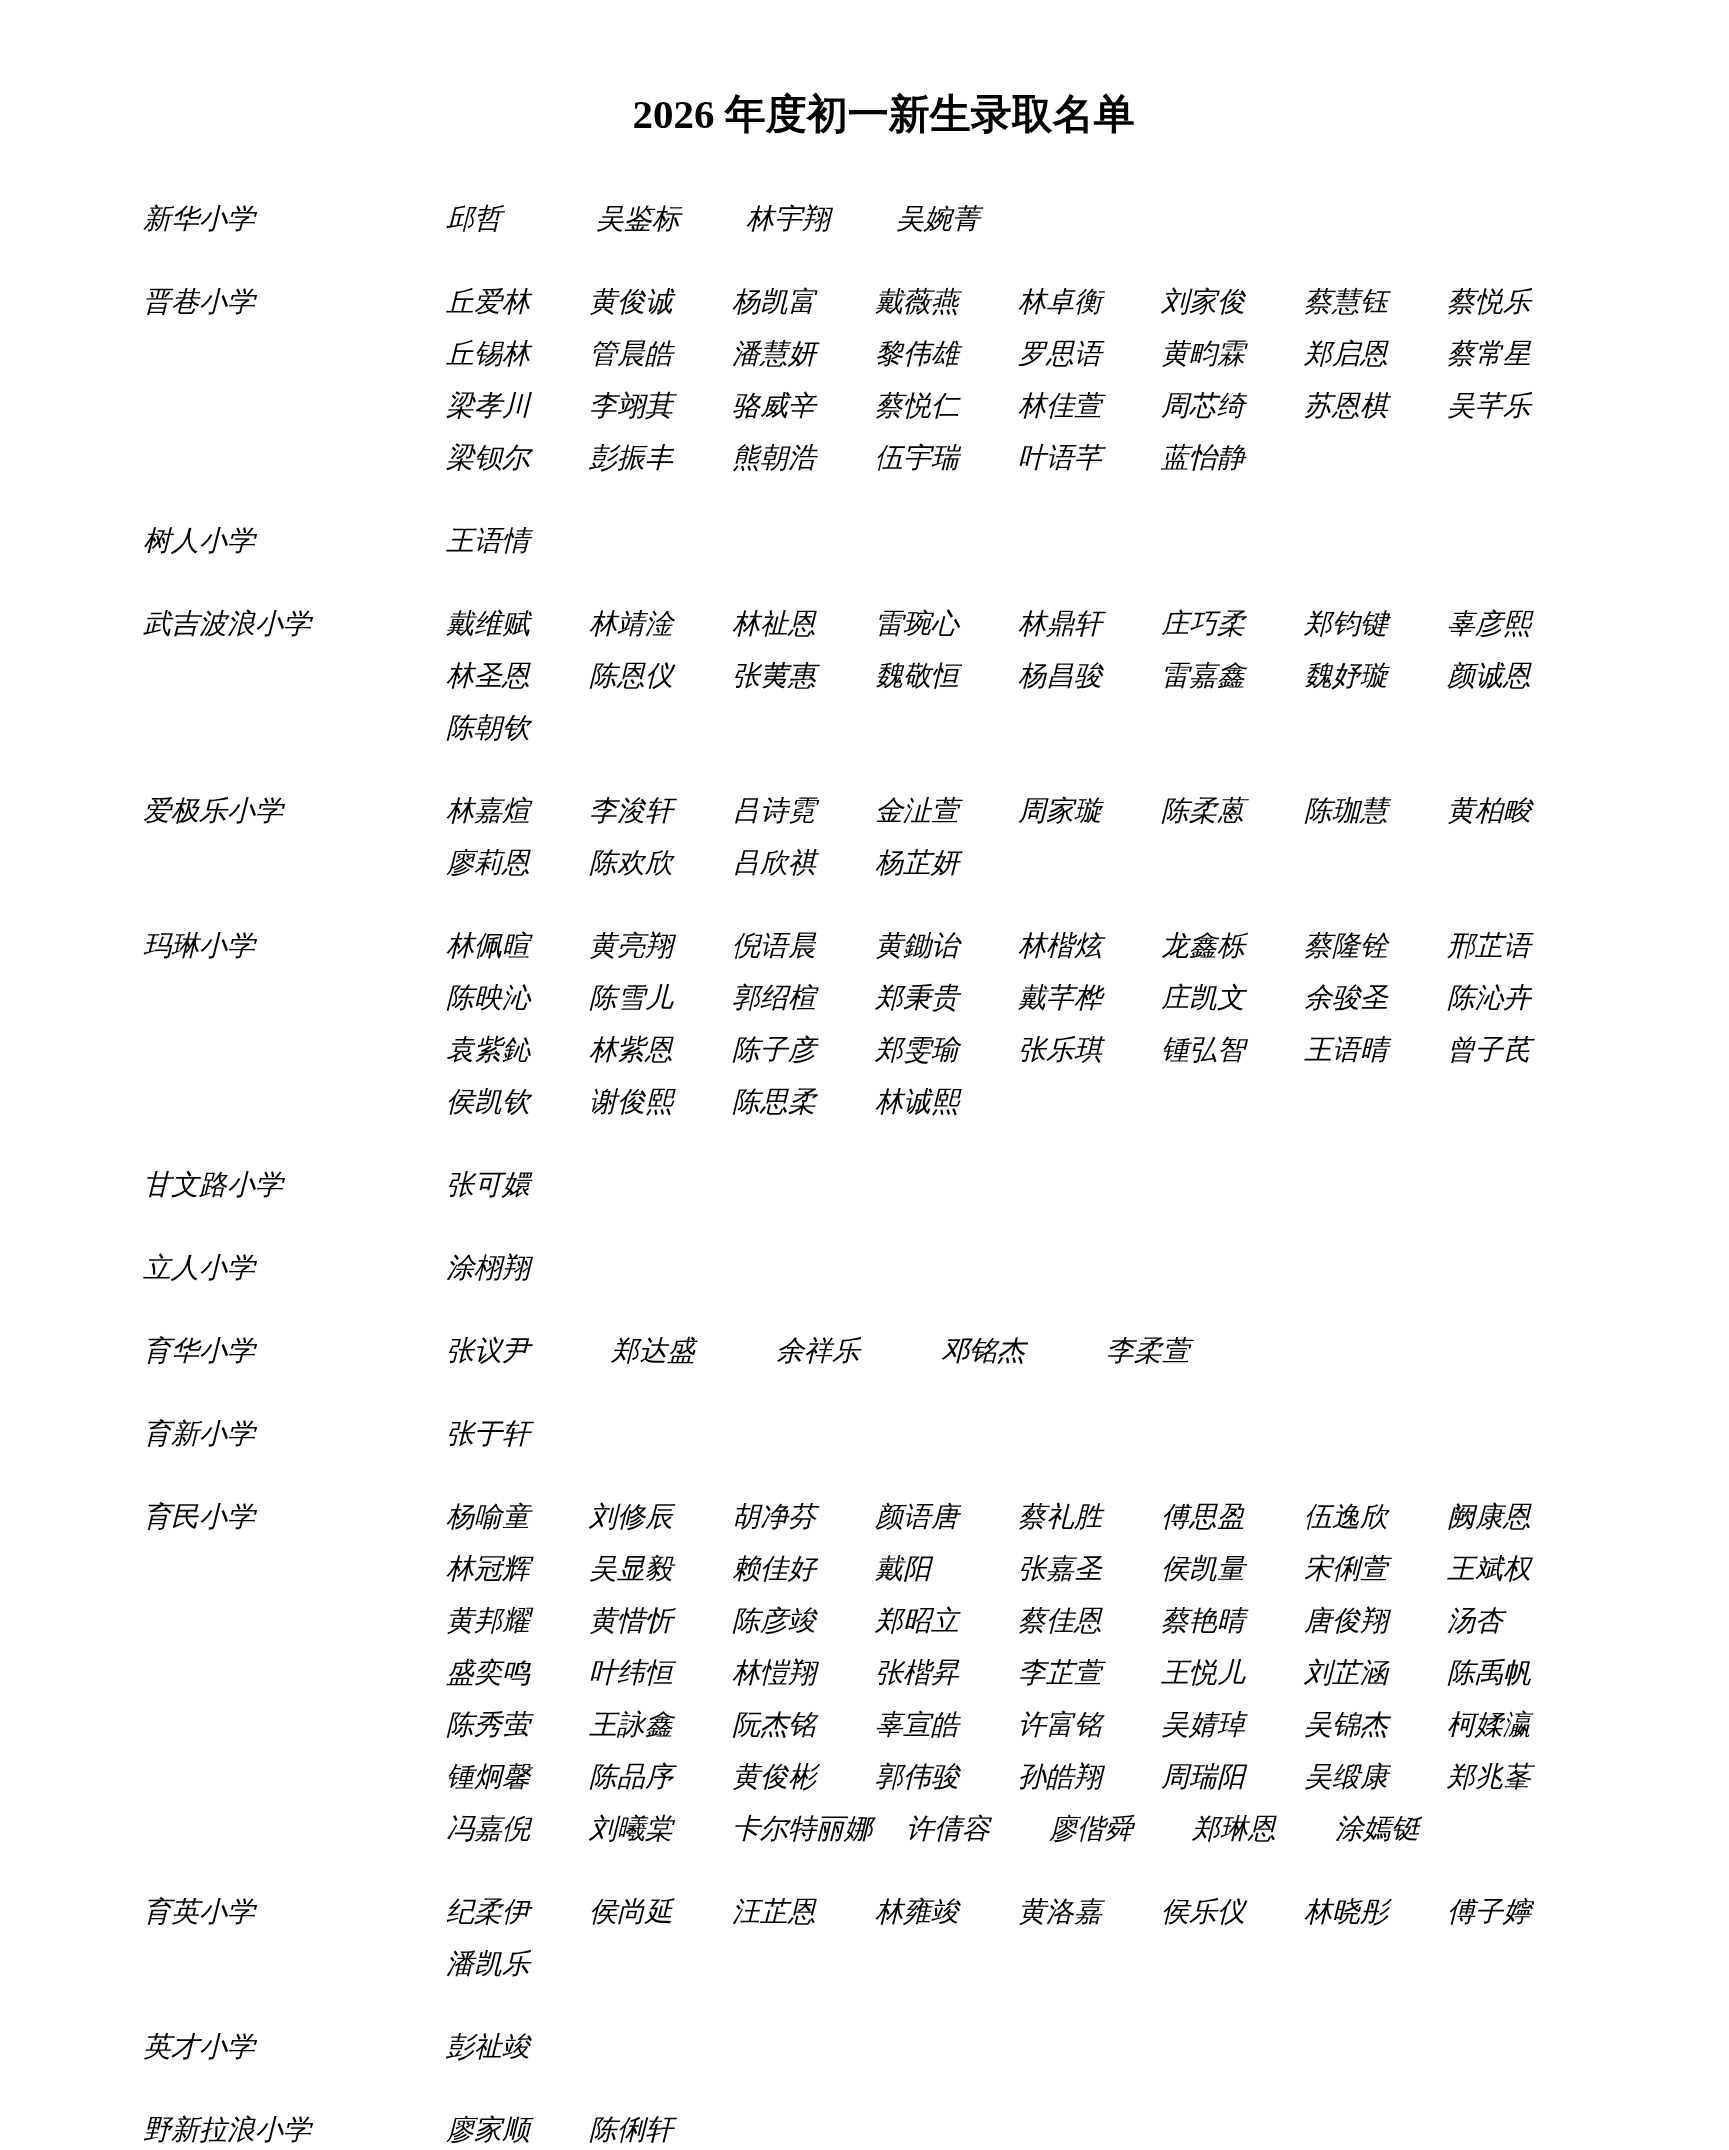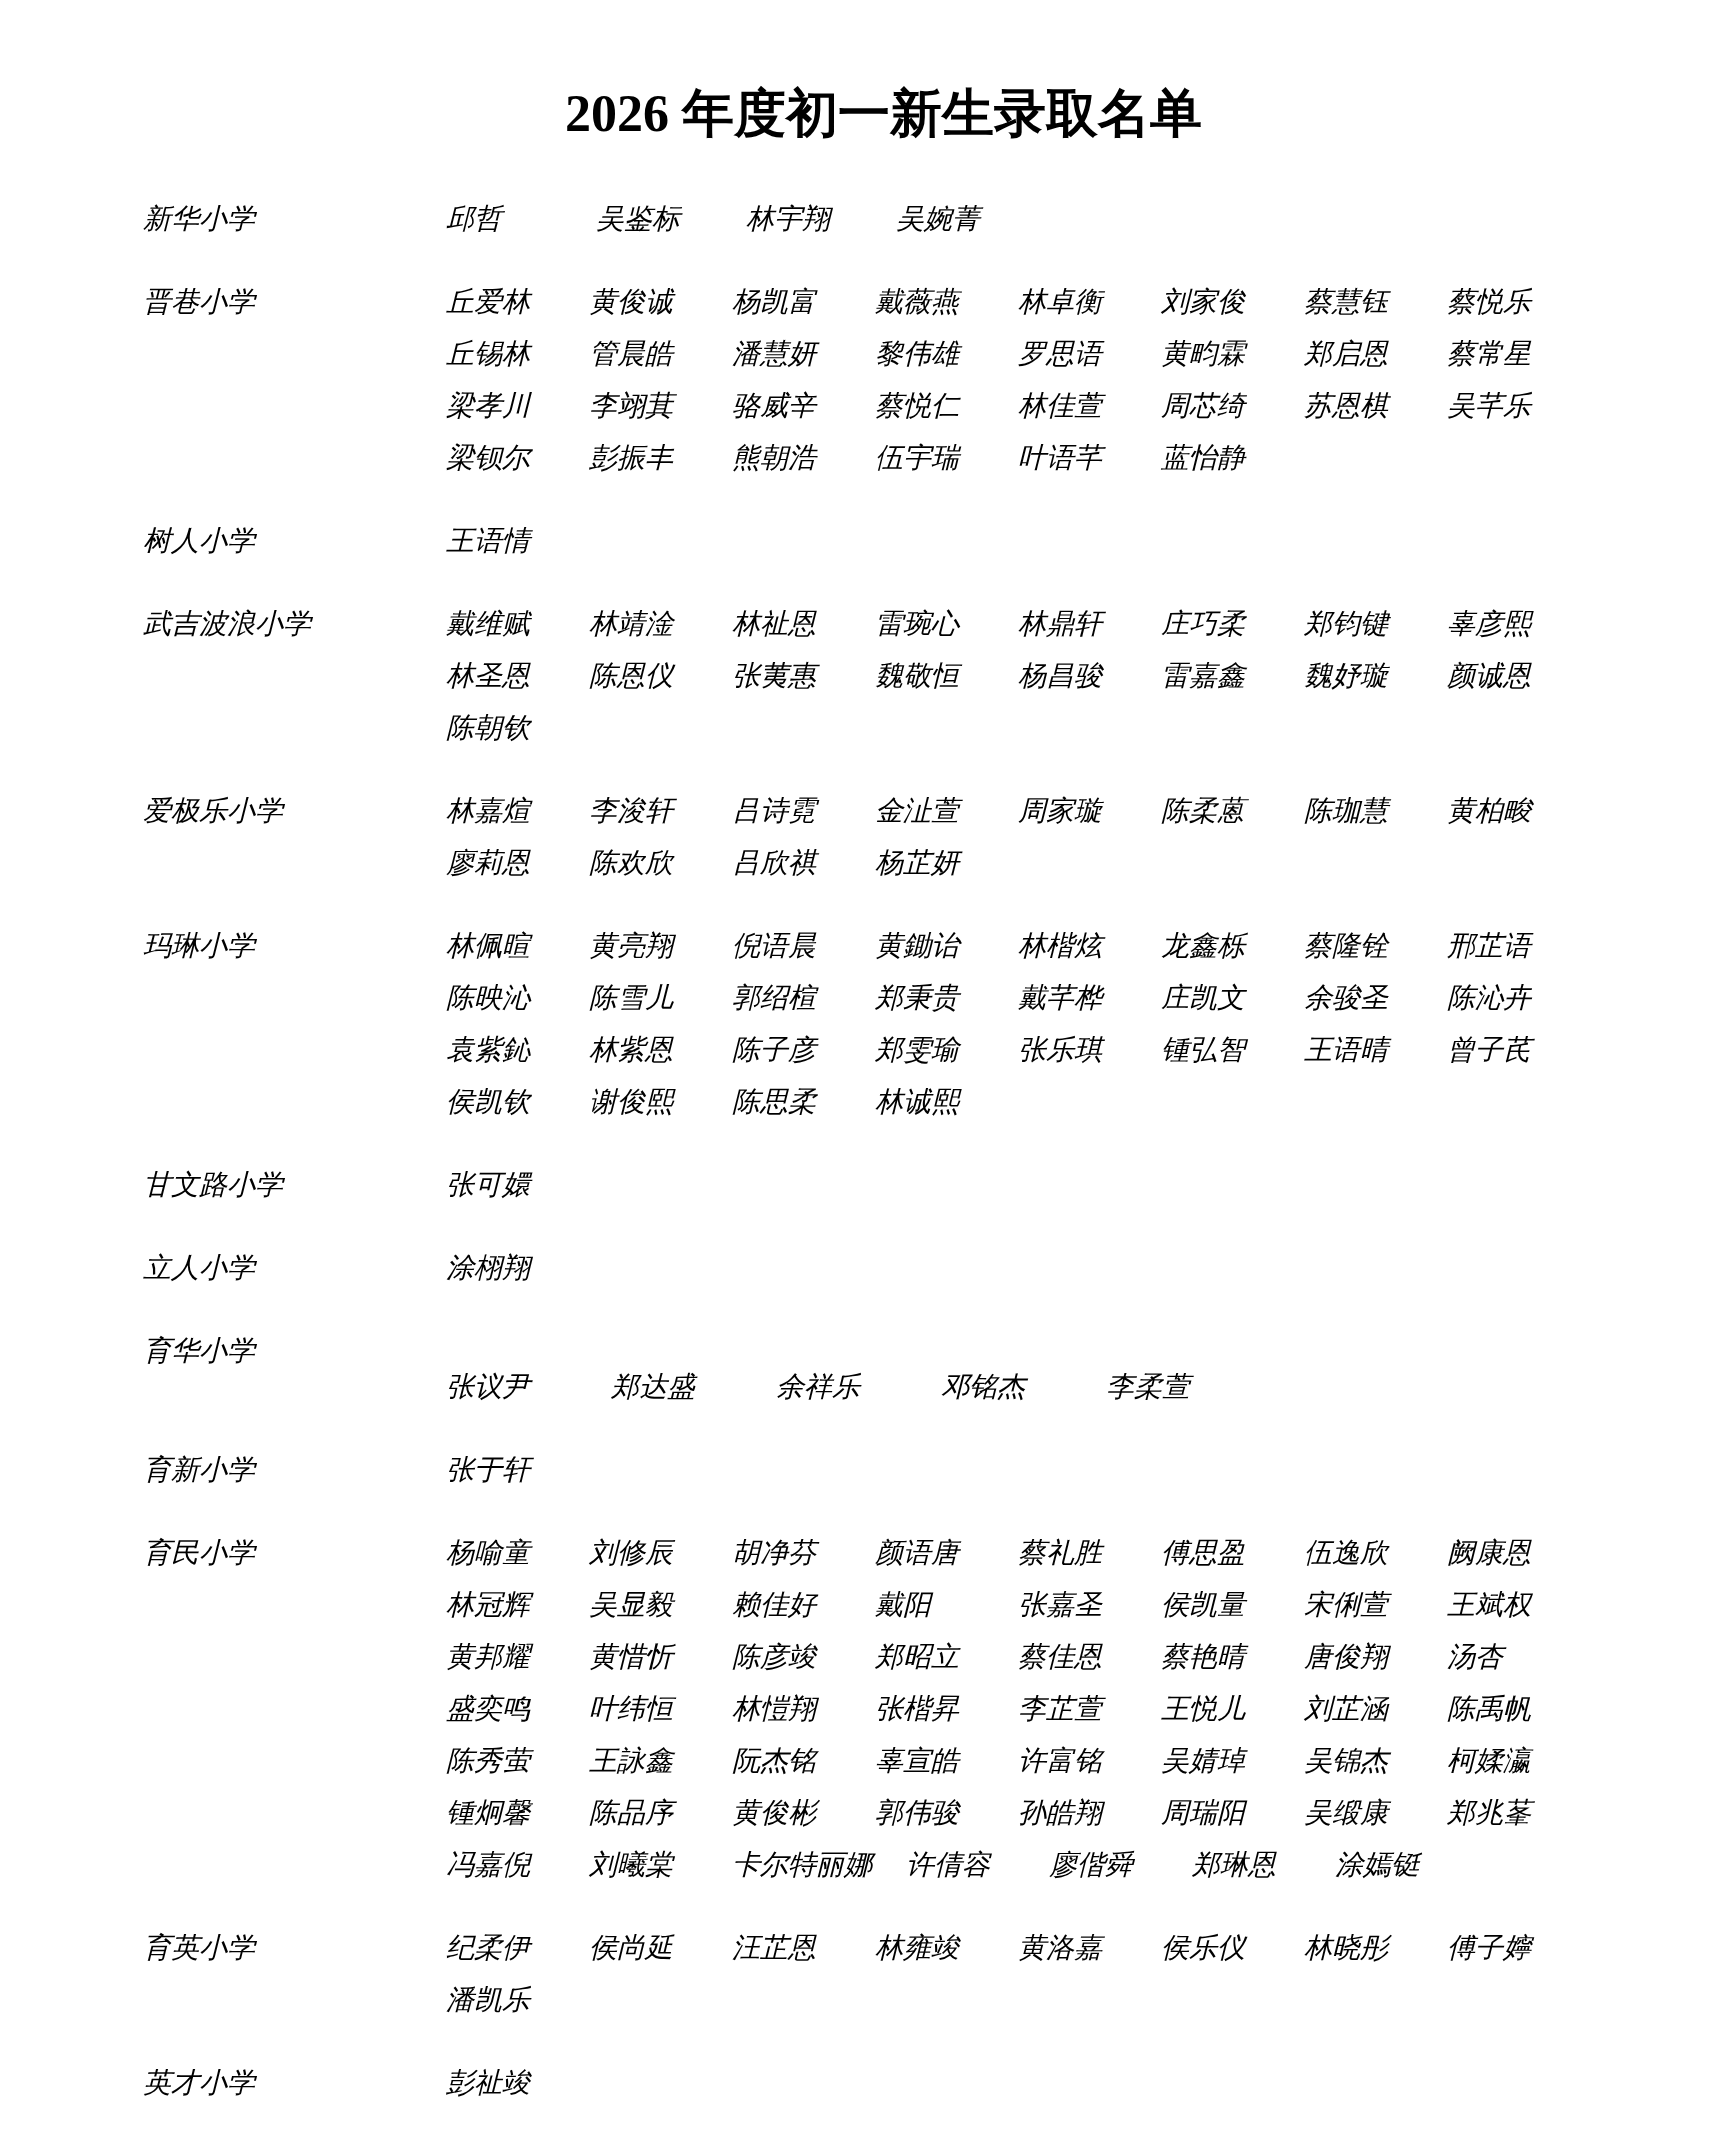--- a/index.html
+++ b/index.html
@@ -12,21 +12,21 @@
   .page {
     position: relative;
     width: 1729px;
     min-height: 2151px;
     box-sizing: border-box;
     padding: 82px 105px 28px 143px;
     background: #ffffff;
   }
   .title {
     text-align: center;
-    font-size: 52px;
+    font-size: 41px;
     line-height: 64px;
     font-weight: bold;
     margin: 0 0 47px 0;
     white-space: nowrap;
   }
   .sections { display: block; }
   .section {
     margin-bottom: 31px;
     font-size: 28px;
     line-height: 52px;
@@ -43,21 +43,21 @@
     flex: 0 0 303px;
     white-space: nowrap;
   }
   .name {
     display: inline-block;
     min-width: 109px;
     margin-right: 34px;
     white-space: nowrap;
   }
   .section.wide  .name { margin-right: 41px; }
-  .section.extra .name { margin-right: 56px; margin-top: 36px; }
+  .section.extra .name { margin-right: 56px; }
 </style>
 </head>
 <body>
 
 <div class="page">
   <h1 class="title">2026 年度初一新生录取名单</h1>
   <div class="sections">
       <div class="section wide">
         <div class="row">
           <span class="school">新华小学</span>

